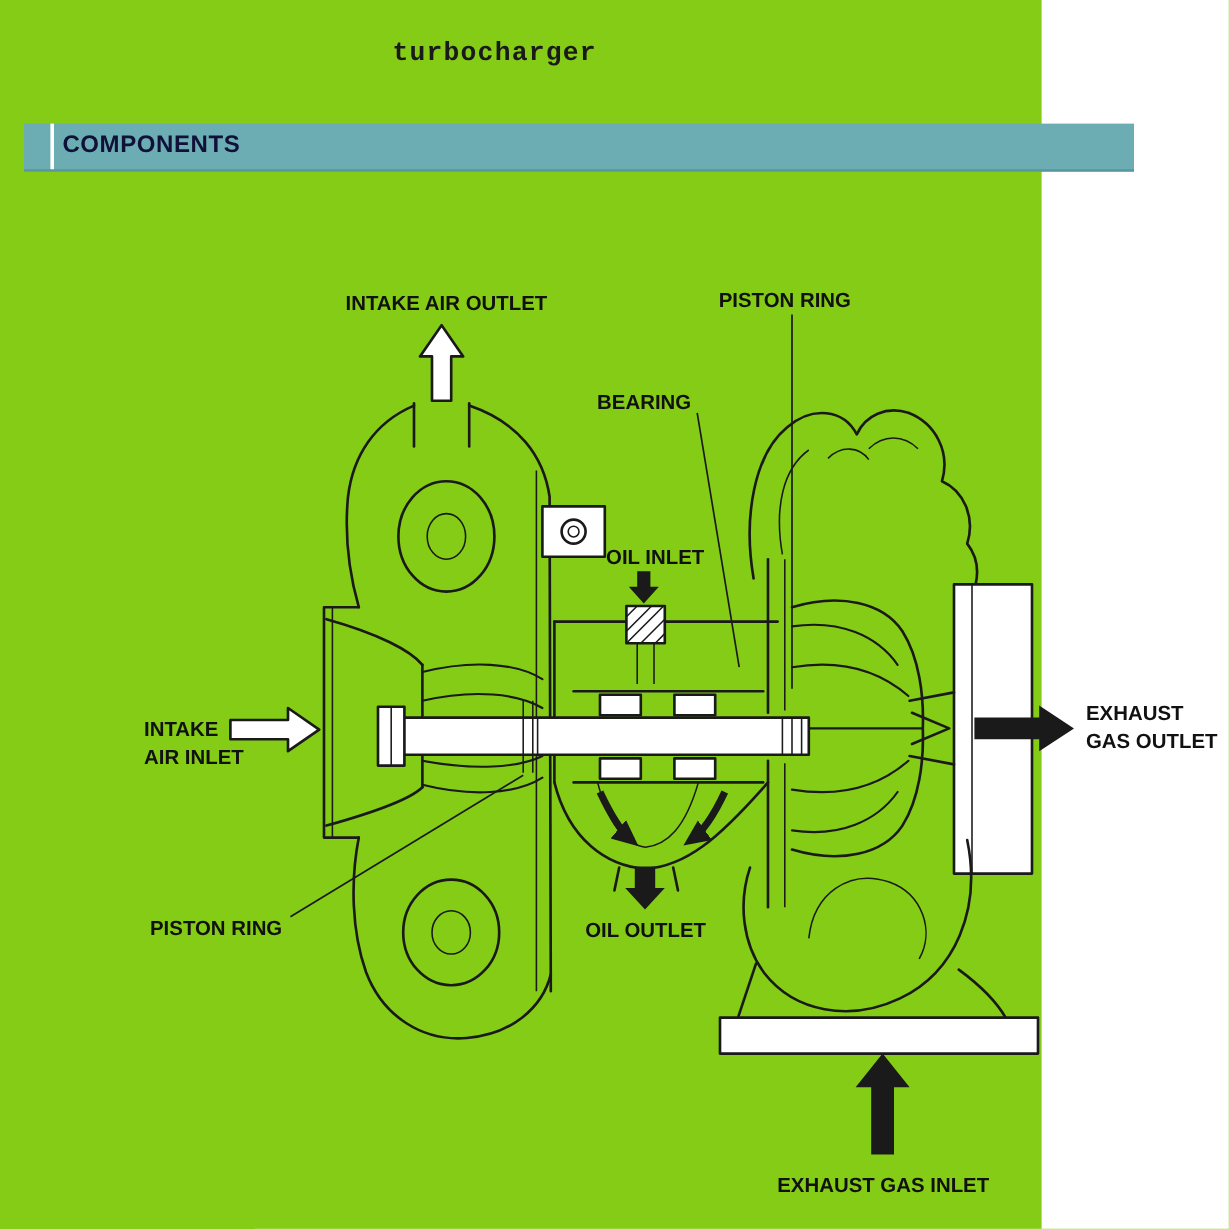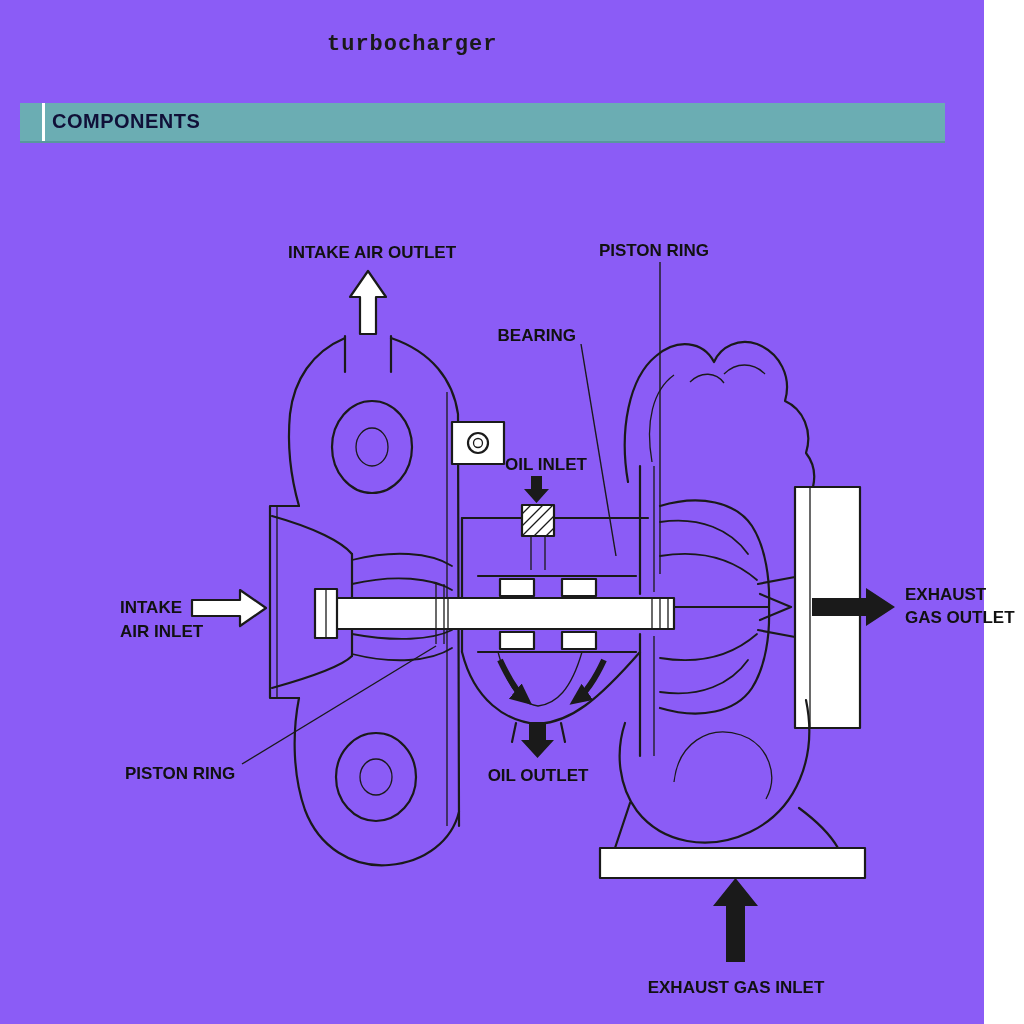--- a/index.html
+++ b/index.html
@@ -1,18 +1,18 @@
 <!DOCTYPE html>
 <html><head>
 <meta charset="utf-8">
 <style>
   html,body{margin:0;padding:0;}
   body{width:1024px;height:1024px;background:#ffffff;overflow:hidden;
        font-family:"Liberation Sans",sans-serif;}
-  .page{position:relative;width:984px;height:1024px;background:#8b5cf6;}
+  .page{position:relative;width:868px;height:1024px;background:#84cc16;}
   .doc-title{
     position:absolute;left:327px;top:32px;
     font-family:"Liberation Mono","DejaVu Sans Mono",monospace;
     font-size:22px;font-weight:bold;color:#1a1a1a;letter-spacing:1px;
   }
   .components-bar{
     position:absolute;left:20px;top:103px;width:925px;height:38px;
     background:#6badb3;border-bottom:2px solid #0369a1;
   }
   .bar-stripe{

